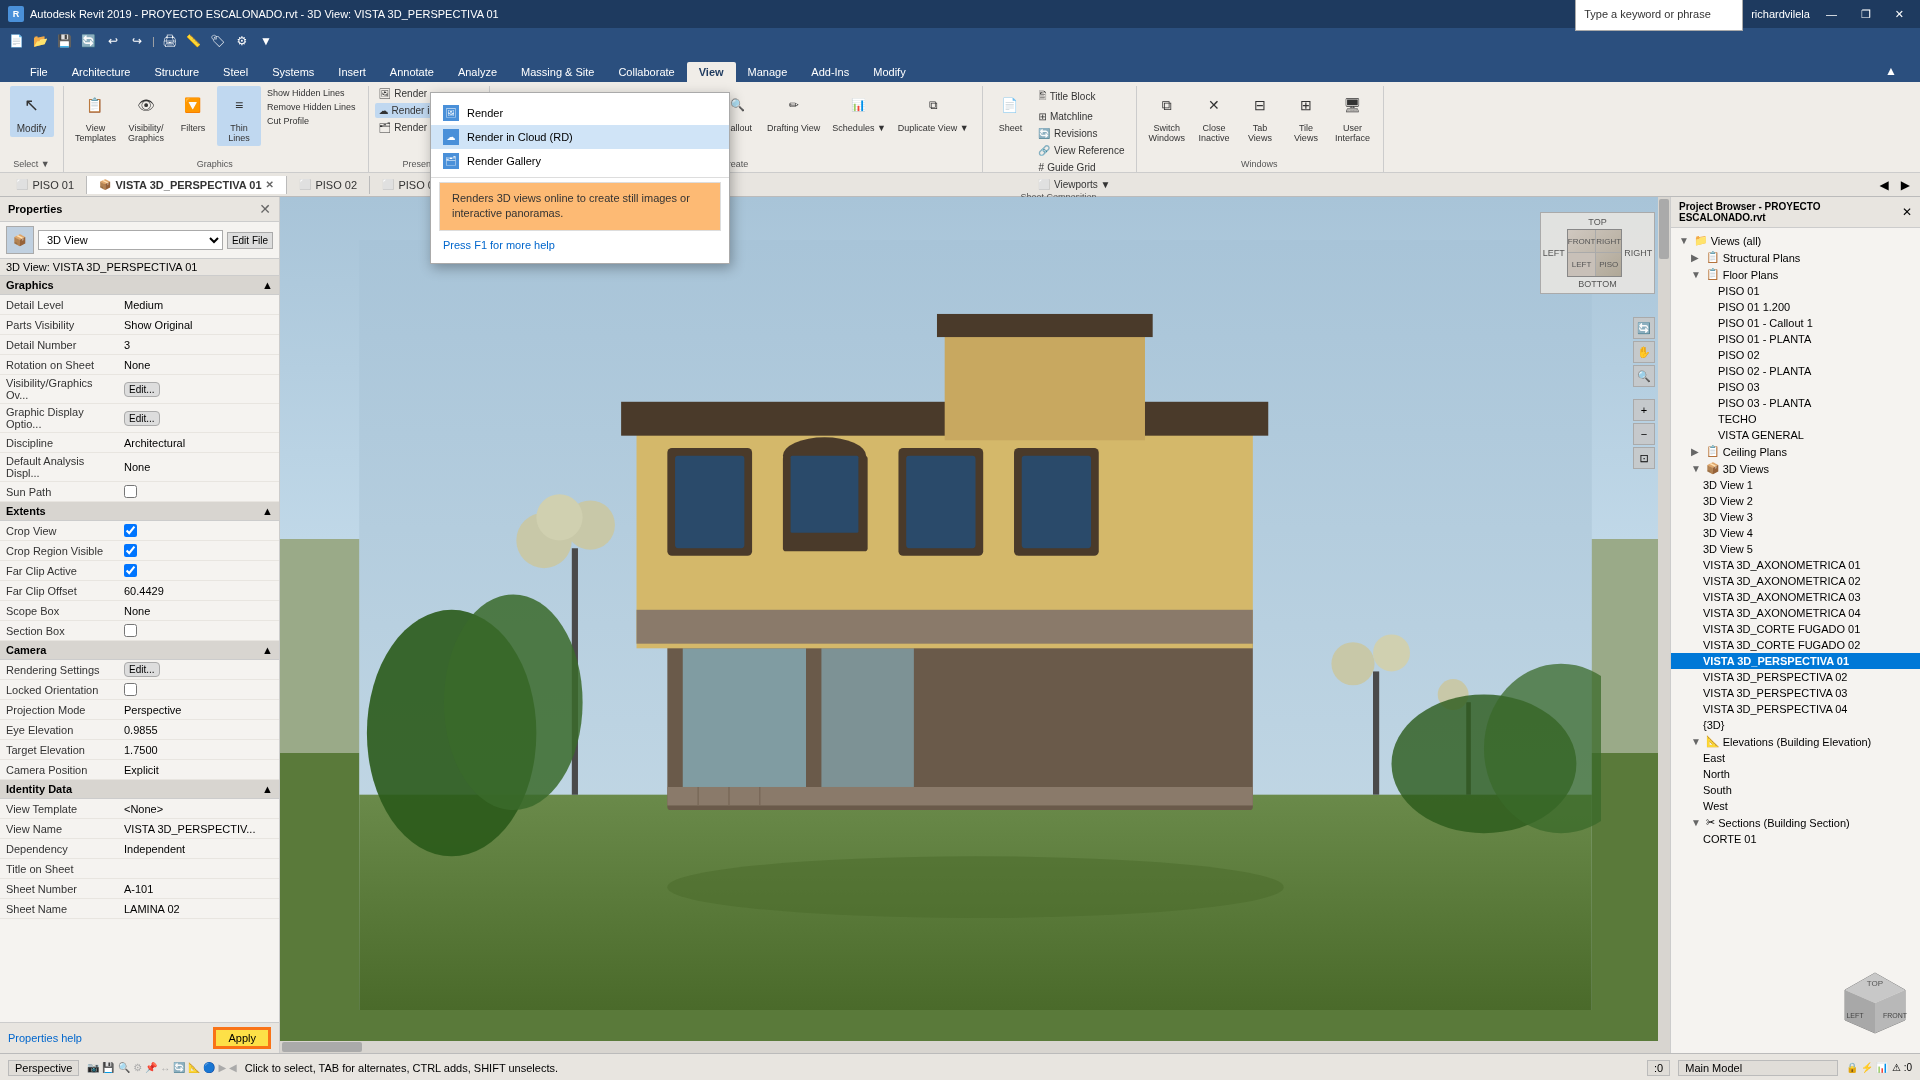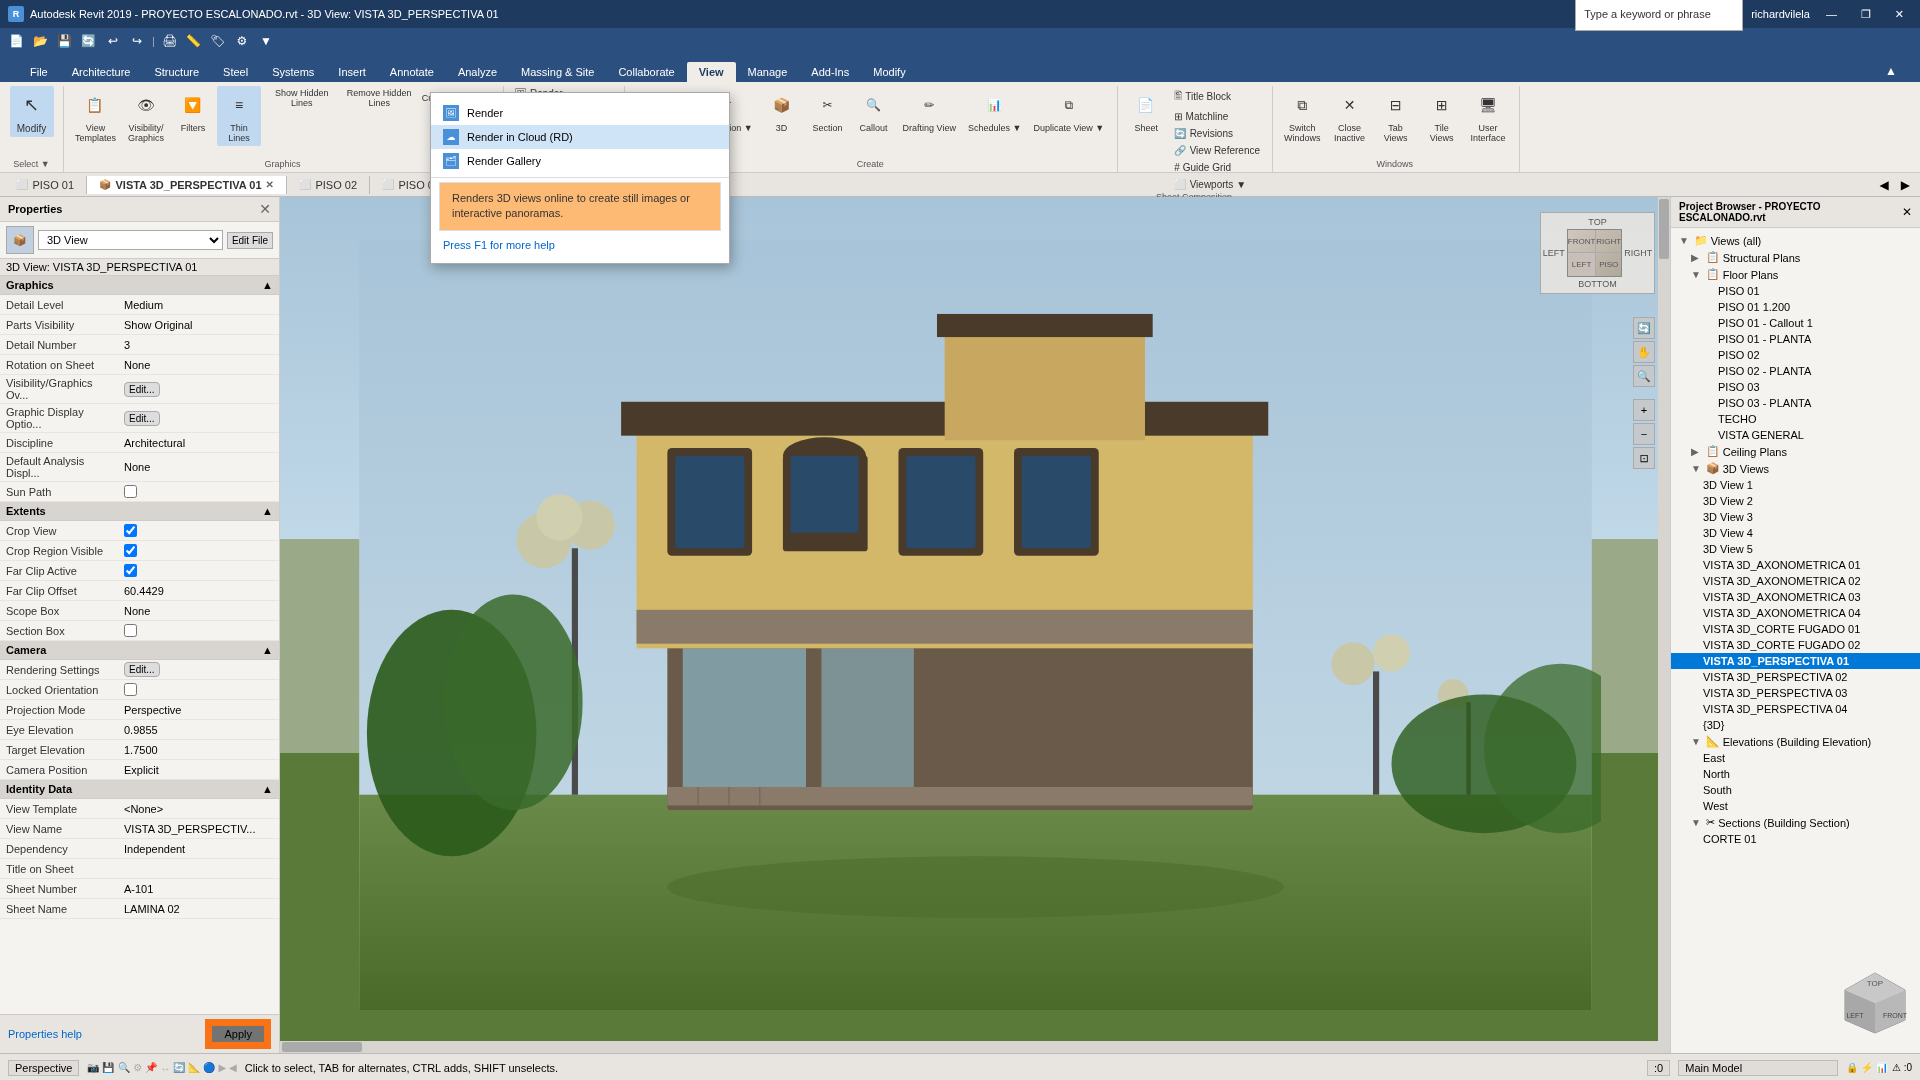--- a/index.html
+++ b/index.html
@@ -23,21 +23,21 @@
     .ribbon-tab.active { background: #f0ede8; color: #1e3a5f; font-weight: bold; }
 
     #ribbon-content { display: flex; align-items: stretch; padding: 4px 4px 0; background: #f0ede8; height: 90px; gap: 2px; }
     .ribbon-group { display: flex; flex-direction: column; align-items: center; border-right: 1px solid #ccc; padding: 0 8px 0 4px; min-width: 60px; }
     .ribbon-group-content { display: flex; align-items: flex-start; gap: 4px; flex: 1; }
     .ribbon-group-label { font-size: 9px; color: #555; margin-top: auto; padding-bottom: 3px; text-align: center; border-top: none; }
     .ribbon-btn { display: flex; flex-direction: column; align-items: center; cursor: pointer; padding: 3px 5px; border-radius: 2px; border: none; background: none; font-size: 10px; color: #333; min-width: 44px; }
     .ribbon-btn.active { background: #c0d8f0; }
     .ribbon-icon { width: 32px; height: 32px; display: flex; align-items: center; justify-content: center; font-size: 18px; margin-bottom: 2px; }
     .ribbon-btn-small { display: flex; align-items: center; gap: 3px; cursor: pointer; padding: 2px 4px; border-radius: 2px; border: none; background: none; font-size: 10px; color: #333; width: 100%; }
-    .ribbon-btn-group { display: flex; flex-direction: row; justify-content: space-between; }
+    .ribbon-btn-group { display: flex; flex-direction: column; justify-content: space-between; }
 
     
     #tooltip-dropdown { position: absolute; top: 92px; left: 430px; background: white; border: 1px solid #aaa; box-shadow: 2px 4px 12px rgba(0,0,0,0.3); z-index: 1000; width: 300px; padding: 8px 0; }
     .tooltip-item { display: flex; align-items: center; gap: 8px; padding: 4px 12px; cursor: pointer; font-size: 11px; }
     .tooltip-item.active-item { background: #d0e4f7; }
     .tooltip-divider { height: 1px; background: #ddd; margin: 4px 0; }
     .tooltip-description { padding: 8px 12px; font-size: 11px; color: #333; line-height: 1.4; background: #fdba74; margin: 4px 8px; border: 1px solid #ddd; }
     .tooltip-help { padding: 4px 12px; font-size: 11px; color: #0066cc; cursor: pointer; }
     .tooltip-item-icon { width: 16px; height: 16px; background: #4a90d9; display: flex; align-items: center; justify-content: center; color: white; font-size: 9px; }
 
@@ -560,21 +560,21 @@
           <div class="prop-label">Sheet Name</div>
           <div class="prop-value">
               <span>LAMINA 02</span>
             </div>
         </div>
       </div>
 
     </div>
     <div id="properties-apply">
       <a class="props-link">Properties help</a>
-      <button style="padding:2px 12px;font-size:11px;background:#737373;border:7px solid #f97316;cursor:pointer;">Apply</button>
+      <button style="padding:2px 12px;font-size:11px;background:#fde047;border:3px solid #f97316;cursor:pointer;">Apply</button>
     </div>
   </div>
 
   <div id="viewport">
 
     <div style="position:absolute;top:0;left:0;right:0;bottom:0;background:#9aaa88;">
 
       <div style="position:absolute;top:0;left:0;right:0;height:40%;background:linear-gradient(180deg,#a8c4d8 0%,#c0d8e8 100%);"></div>
 
       <div style="position:absolute;bottom:0;left:0;right:0;height:35%;background:#5a7a3a;"></div>

